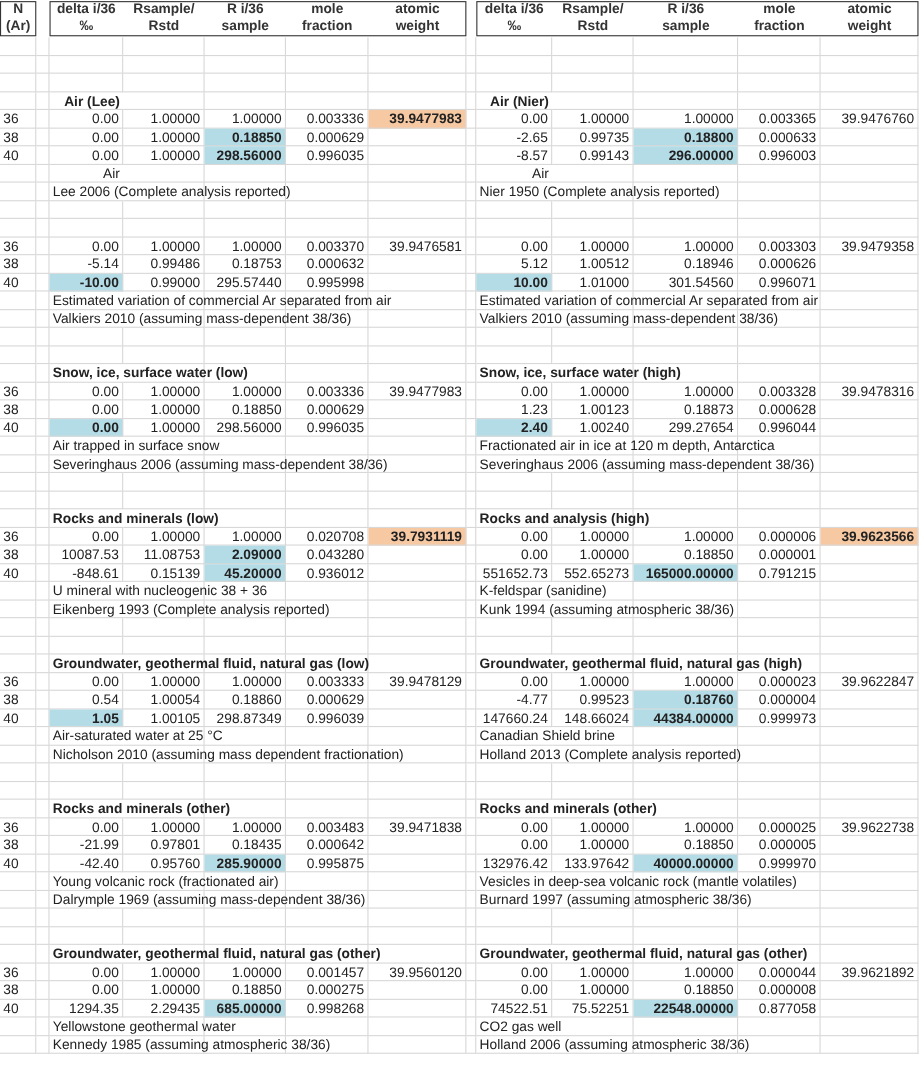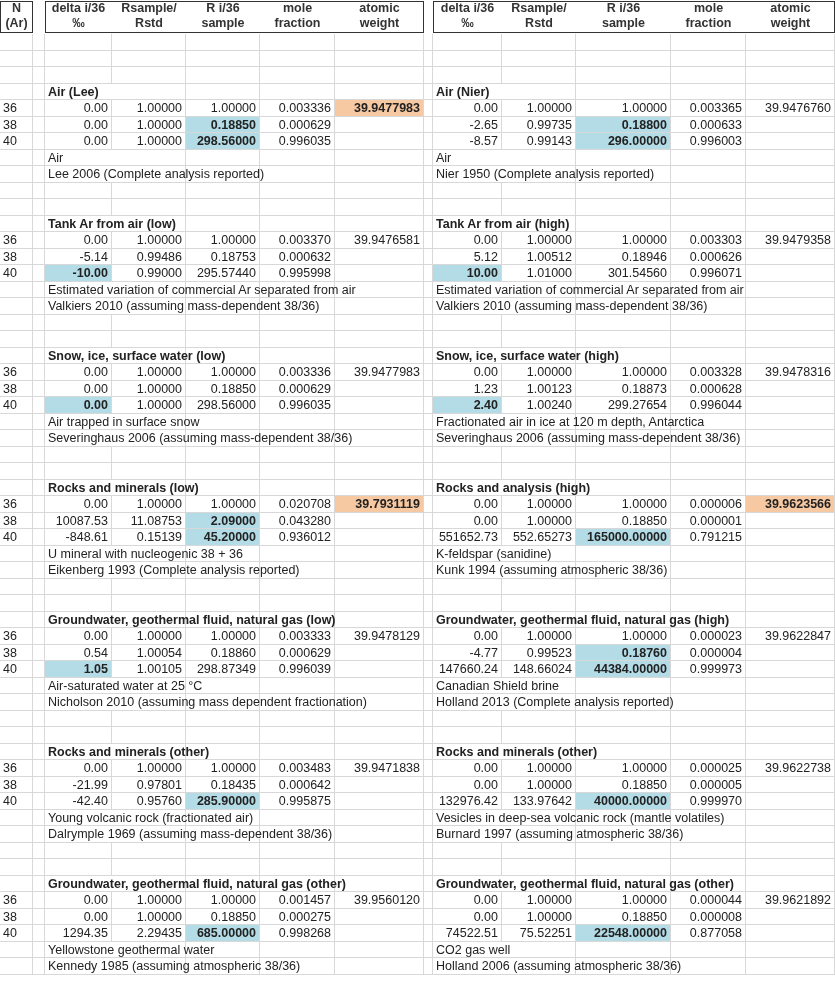--- a/index.html
+++ b/index.html
@@ -13,21 +13,21 @@
   .lbl { text-align:left; }
   .bold { font-weight:bold; }
   .blue { background:#b4dce6; }
   .orange { background:#f7c9a3; }
   .hbox { position:absolute; top:1px; height:32px; border:1.5px solid #333; box-sizing:border-box; }
   .c0 { left:0; width:33px; } .c1 { left:33px; width:12px; }
   .c2 { left:45px; width:67px; } .c3 { left:112px; width:74px; } .c4 { left:186px; width:74px; }
   .c5 { left:260px; width:75px; } .c6 { left:335px; width:89px; } .c7 { left:424px; width:9px; }
   .c8 { left:433px; width:69px; } .c9 { left:502px; width:74px; } .c10 { left:576px; width:95px; }
   .c11 { left:671px; width:75px; } .c12 { left:746px; width:89px; }
-  .span { z-index:2; background:transparent; border-right:none; }
+  .span { z-index:2; background:transparent; border-right:none;text-align:right; }
 </style>
 </head>
 <body>
 
 <div class="grid" id="grid">
     <div class="row hdr">
       <div class="cell c0">
         <div>N</div>
         <div>(Ar)</div>
       </div>
@@ -234,35 +234,20 @@
       <div class="cell c5"></div>
       <div class="cell c6"></div>
       <div class="cell c7"></div>
       <div class="cell c8"></div>
       <div class="cell c9"></div>
       <div class="cell c10"></div>
       <div class="cell c11"></div>
       <div class="cell c12"></div>
     </div>
     <div class="row">
-      <div class="cell c0"></div>
-      <div class="cell c1"></div>
-      <div class="cell c2 lbl bold span">Tank Ar from air  (low)</div>
-      <div class="cell c3"></div>
-      <div class="cell c4"></div>
-      <div class="cell c5"></div>
-      <div class="cell c6"></div>
-      <div class="cell c7"></div>
-      <div class="cell c8 lbl bold span">Tank Ar from air (high)</div>
-      <div class="cell c9"></div>
-      <div class="cell c10"></div>
-      <div class="cell c11"></div>
-      <div class="cell c12"></div>
-    </div>
-    <div class="row">
       <div class="cell c0 lbl">36</div>
       <div class="cell c1"></div>
       <div class="cell c2 num">0.00</div>
       <div class="cell c3 num">1.00000</div>
       <div class="cell c4 num">1.00000</div>
       <div class="cell c5 num">0.003370</div>
       <div class="cell c6 num">39.9476581</div>
       <div class="cell c7"></div>
       <div class="cell c8 num">0.00</div>
       <div class="cell c9 num">1.00000</div>

